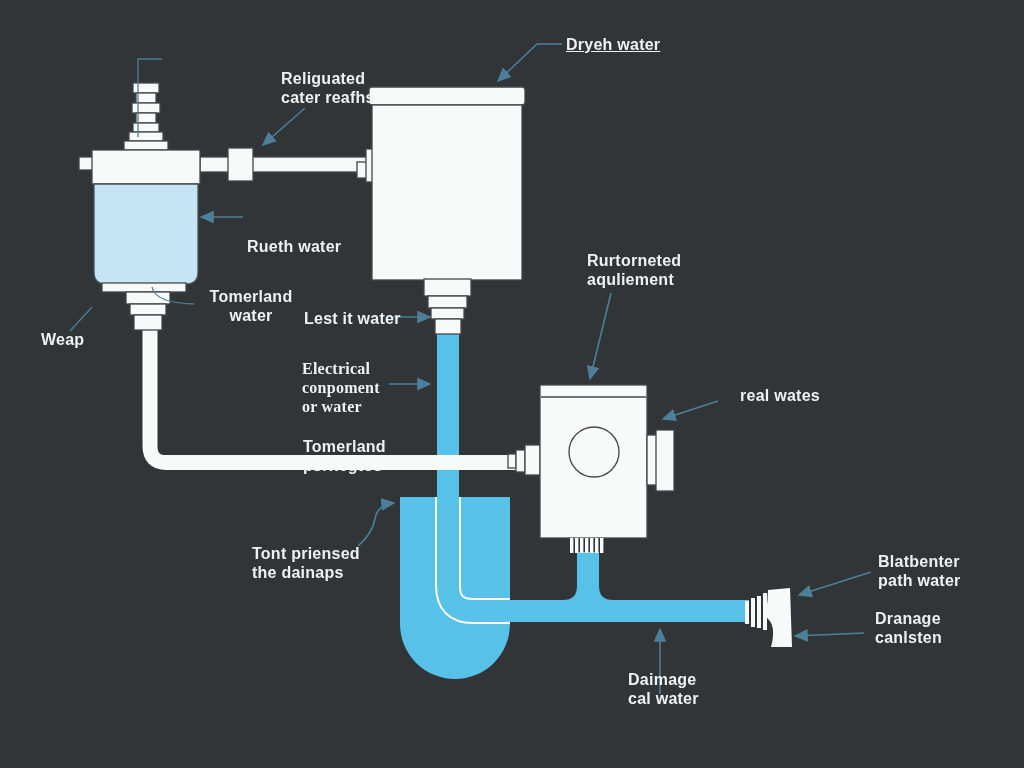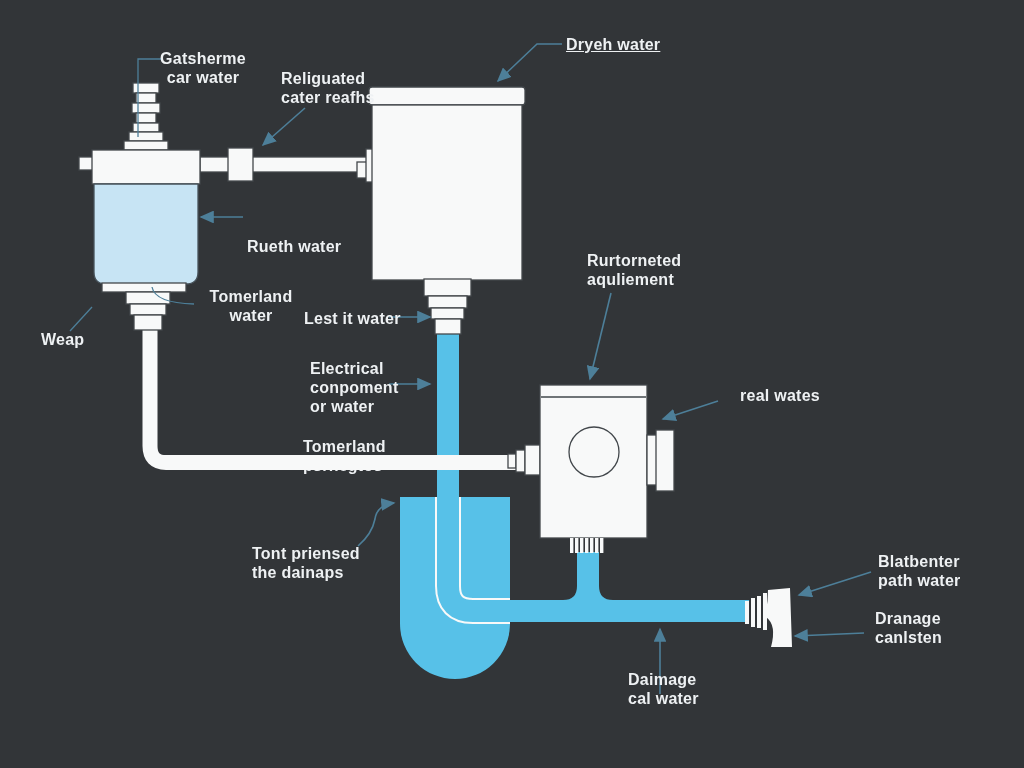--- a/index.html
+++ b/index.html
@@ -133,45 +133,41 @@
       <line x1="611" y1="293" x2="590" y2="379" marker-end="url(#ah)"></line>
       <line x1="718" y1="401" x2="663" y2="419" marker-end="url(#ah)"></line>
       <path d="M 358 546 Q 372 534 375 519 Q 377 505 394 503" marker-end="url(#ah)"></path>
       <line x1="871" y1="572" x2="799" y2="595" marker-end="url(#ah)"></line>
       <line x1="864" y1="633" x2="795" y2="636" marker-end="url(#ah)"></line>
       <line x1="660" y1="694" x2="660" y2="629" marker-end="url(#ah)"></line>
     </g>
   </svg>
 
   <div class="layer" id="labels">
-    <div class="label center" style="left:133px;top:49px;width:140px;">
-      <span class="ln">Gatsherme</span>
-      <span class="ln">car water</span>
-    </div>
     <div class="label" style="left:281px;top:69px;">
       <span class="ln">Religuated</span>
       <span class="ln">cater reafhs</span>
     </div>
     <div class="label" style="left:566px;top:35px;text-decoration:underline;">
       <span class="ln">Dryeh water</span>
     </div>
     <div class="label" style="left:247px;top:192px;margin-top:45px;">
       <span class="ln">Rueth water</span>
     </div>
     <div class="label center" style="left:191px;top:287px;width:120px;">
       <span class="ln">Tomerland</span>
       <span class="ln">water</span>
     </div>
     <div class="label" style="left:41px;top:330px;">
       <span class="ln">Weap</span>
     </div>
     <div class="label" style="left:304px;top:309px;">
       <span class="ln">Lest it water</span>
     </div>
-    <div class="label" style="left:310px;top:359px;">
+    <div class="label" style="left:302px;top:359px;font-family:Liberation Serif, serif;">
       <span class="ln">Electrical</span>
       <span class="ln">conpoment</span>
       <span class="ln">or water</span>
     </div>
     <div class="label" style="left:587px;top:251px;">
       <span class="ln">Rurtorneted</span>
       <span class="ln">aquliement</span>
     </div>
     <div class="label center" style="left:690px;top:386px;width:180px;">
       <span class="ln">real wates</span>

